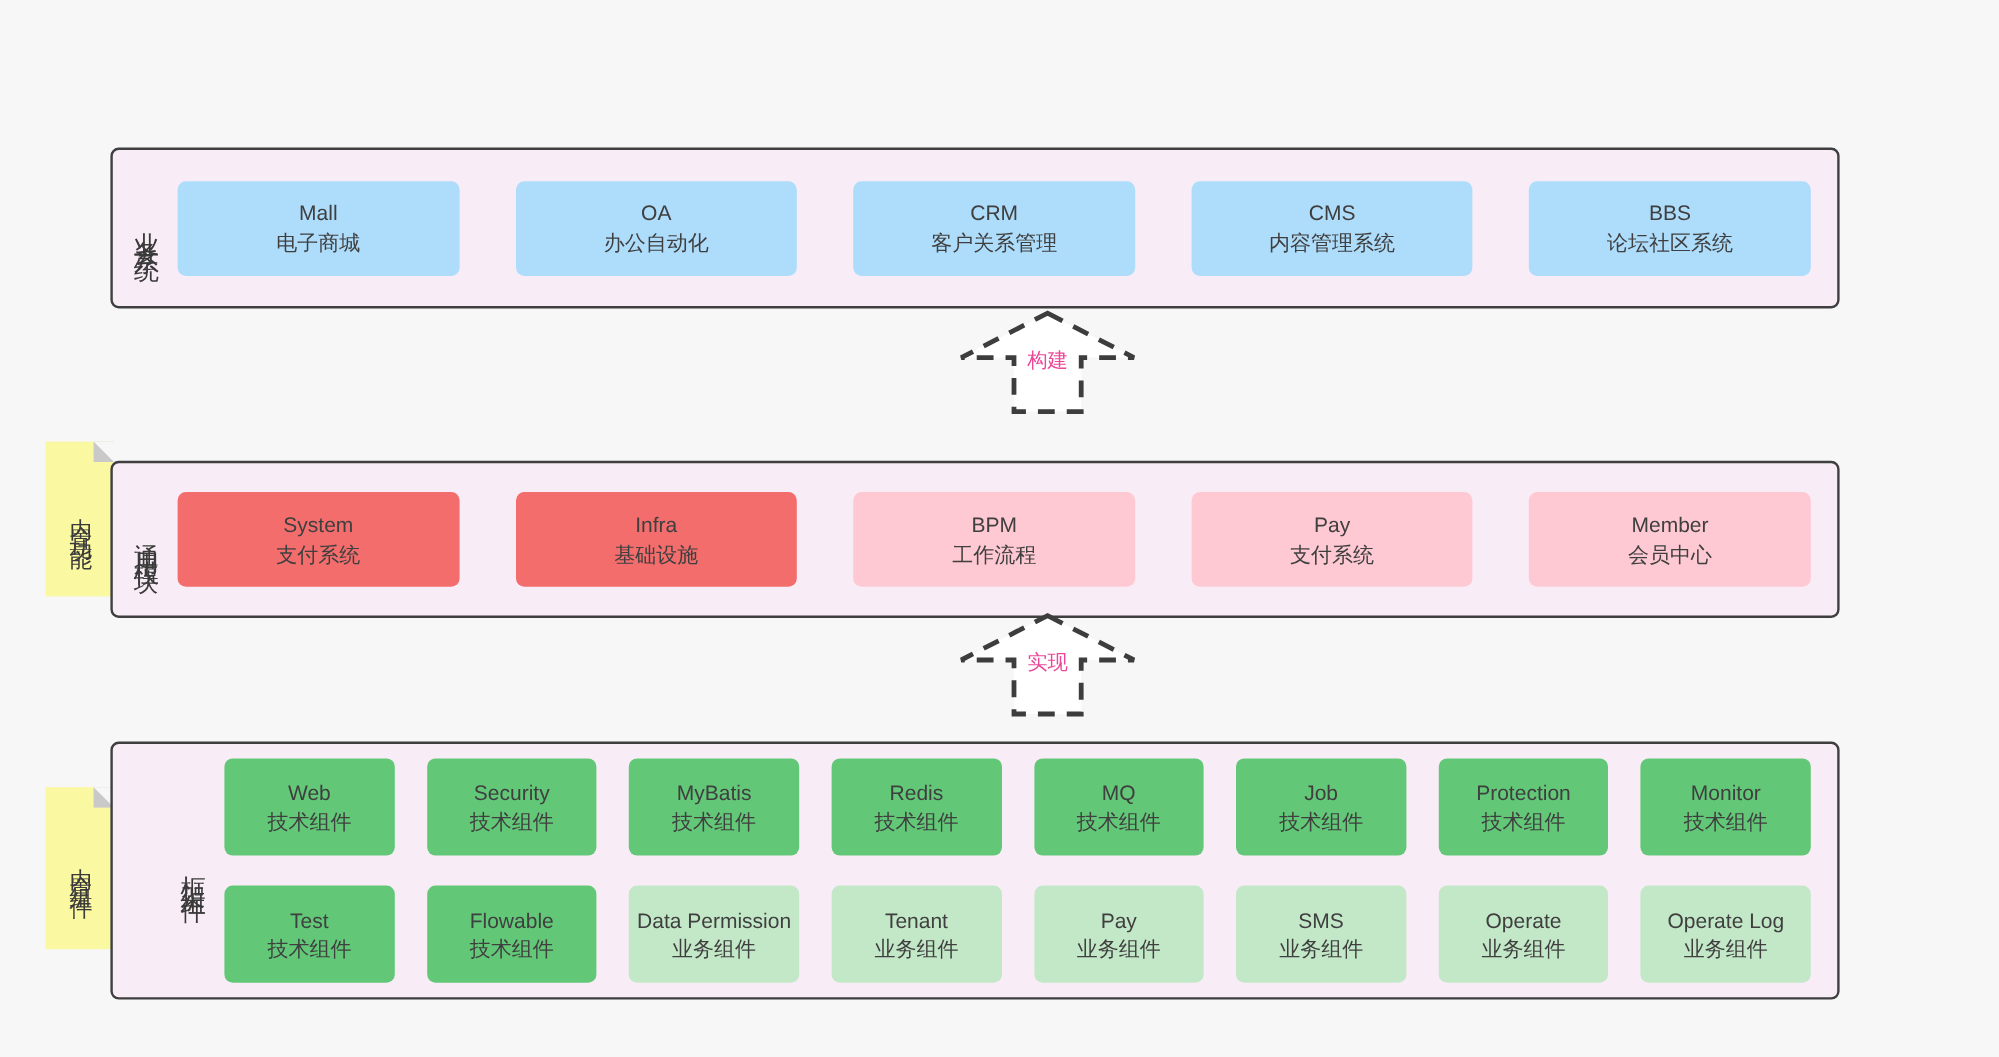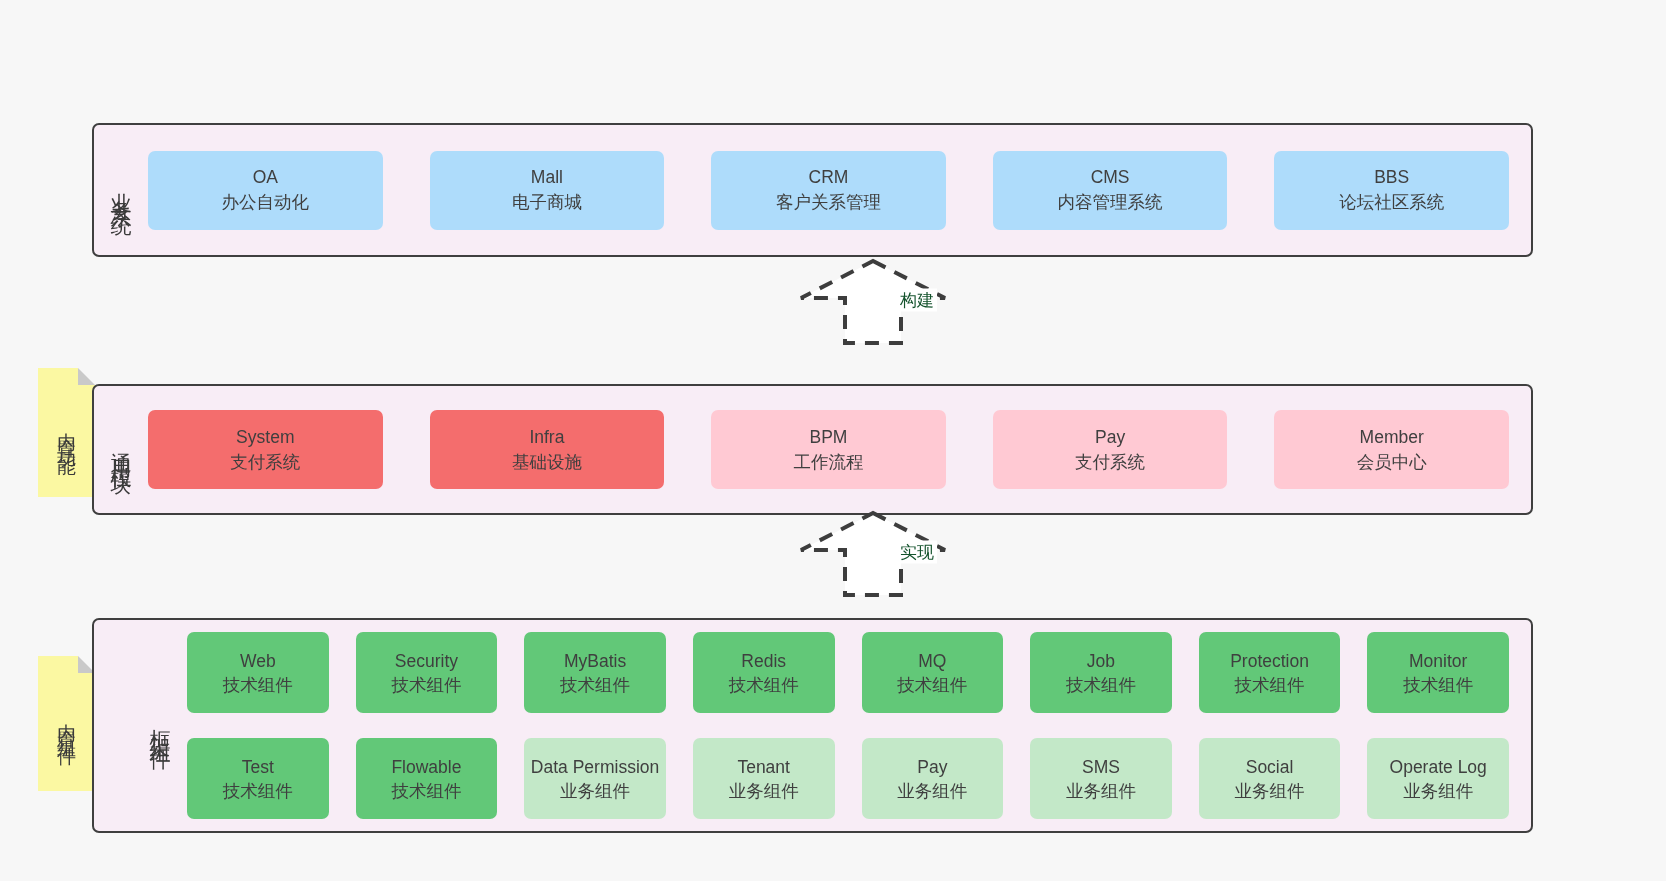--- a/index.html
+++ b/index.html
@@ -99,47 +99,46 @@
   #arrow-build{top:258px;}
   #arrow-implement{top:510px;}
   .arrow svg{display:block;}
   .arrow-label{
     position:absolute;
     left:50%;top:48%;
     transform:translate(-50%,-50%);
     background:#ffffff;
     padding:0 3px;
     font-size:17px;
-    color:#14532d;
+    color:#ec4899;
     white-space:nowrap;
-    margin-left:44px;
   }
 </style>
 </head>
 <body>
 
 <div class="canvas">
 
   <div class="note" id="note-functions">
     <span>内置功能</span>
   </div>
   <div class="note" id="note-components">
     <span>内置组件</span>
   </div>
 
   <div class="section" id="section-business">
     <div class="section-label">业务系统</div>
     <div class="boxes">
       <div class="box blue">
+        <span>Mall</span>
+        <span>电子商城</span>
+      </div>
+      <div class="box blue">
         <span>OA</span>
         <span>办公自动化</span>
-      </div>
-      <div class="box blue">
-        <span>Mall</span>
-        <span>电子商城</span>
       </div>
       <div class="box blue">
         <span>CRM</span>
         <span>客户关系管理</span>
       </div>
       <div class="box blue">
         <span>CMS</span>
         <span>内容管理系统</span>
       </div>
       <div class="box blue">
@@ -245,21 +244,21 @@
         </div>
         <div class="box green-light">
           <span>Pay</span>
           <span>业务组件</span>
         </div>
         <div class="box green-light">
           <span>SMS</span>
           <span>业务组件</span>
         </div>
         <div class="box green-light">
-          <span>Social</span>
+          <span>Operate</span>
           <span>业务组件</span>
         </div>
         <div class="box green-light">
           <span>Operate Log</span>
           <span>业务组件</span>
         </div>
       </div>
     </div>
   </div>
 

